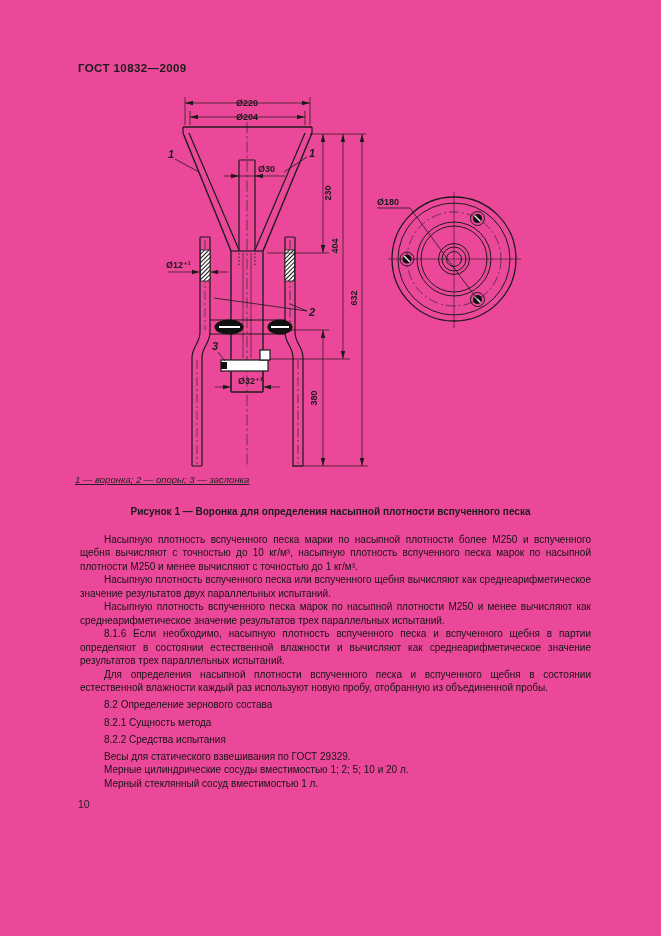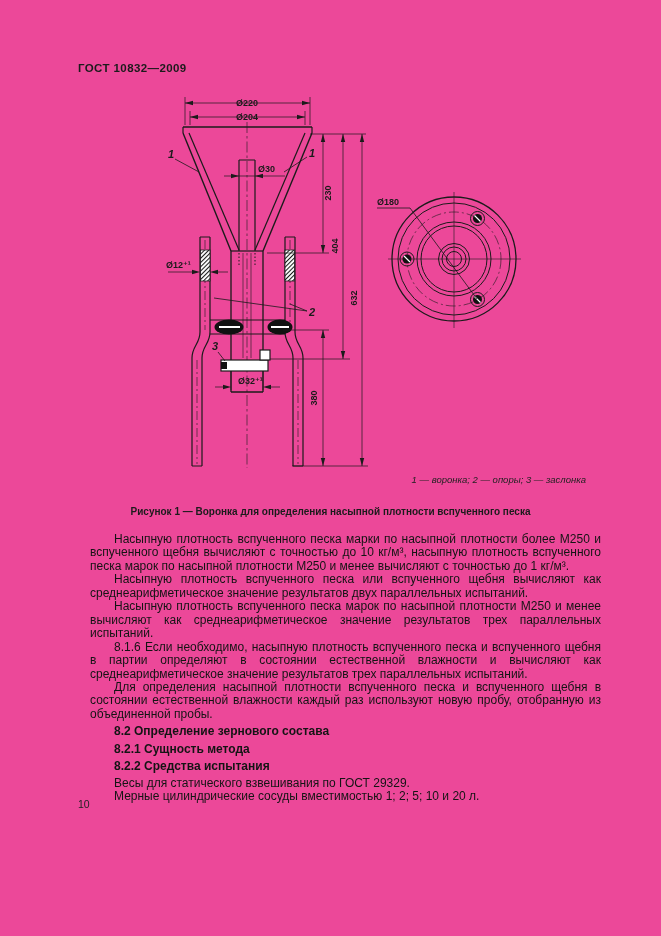--- a/index.html
+++ b/index.html
@@ -8,33 +8,33 @@
     font-family:"Liberation Sans","DejaVu Sans",sans-serif;color:#1b1b1b;overflow:hidden;
   }
   .doc-header{
     position:absolute;left:78px;top:62px;font-size:11.5px;font-weight:bold;letter-spacing:.4px;
   }
   svg.drawing{position:absolute;left:0;top:0;}
   svg.drawing text{font-family:"Liberation Sans","DejaVu Sans",sans-serif;}
   .dim-label{font-size:9px;font-weight:600;fill:#1b1b1b;}
   .part-label{font-size:11px;font-weight:bold;font-style:italic;fill:#1b1b1b;}
   .fig-legend{
-    position:absolute;left:75px;top:474px;width:511px;text-align:right;
-    font-size:9.5px;font-style:italic;color:#222;
+    position:absolute;left:75px;top:474px;width:511px;text-align:left;
+    font-size:9.5px;font-style:italic;color:#222;text-decoration:underline;
   }
   .fig-title{
     position:absolute;left:66px;top:506px;width:529px;text-align:center;
     font-size:10px;font-weight:600;color:#1b1b1b;
   }
   .body-text{
-    position:absolute;left:90px;top:533px;width:511px;
-    font-size:12px;line-height:13.45px;text-align:justify;color:#141414;
+    position:absolute;left:80px;top:533px;width:511px;
+    font-size:10px;line-height:13.45px;text-align:justify;color:#141414;
   }
   .body-text .bp{margin:0;text-indent:24px;}
-  .body-text .bh{margin:4px 0 3px 0;text-indent:24px;font-weight:bold;}
+  .body-text .bh{margin:4px 0 3px 0;text-indent:24px;font-weight:normal;}
   .page-number{position:absolute;left:78px;top:798px;font-size:10.5px;color:#222;}
 </style>
 </head>
 <body>
 
 <div class="page">
 
   <div class="doc-header">ГОСТ 10832—2009</div>
 
   <svg class="drawing" width="661" height="936" viewBox="0 0 661 936">
@@ -175,16 +175,17 @@
       <div class="bp">Насыпную плотность вспученного песка марки по насыпной плотности более М250 и вспученного щебня вычисляют с точностью до 10 кг/м³, насыпную плотность вспученного песка марок по насыпной плотности М250 и менее вычисляют с точностью до 1 кг/м³.</div>
       <div class="bp">Насыпную плотность вспученного песка или вспученного щебня вычисляют как среднеарифметическое значение результатов двух параллельных испытаний.</div>
       <div class="bp">Насыпную плотность вспученного песка марок по насыпной плотности М250 и менее вычисляют как среднеарифметическое значение результатов трех параллельных испытаний.</div>
       <div class="bp">8.1.6 Если необходимо, насыпную плотность вспученного песка и вспученного щебня в партии определяют в состоянии естественной влажности и вычисляют как среднеарифметическое значение результатов трех параллельных испытаний.</div>
       <div class="bp">Для определения насыпной плотности вспученного песка и вспученного щебня в состоянии естественной влажности каждый раз используют новую пробу, отобранную из объединенной пробы.</div>
       <div class="bh">8.2 Определение зернового состава</div>
       <div class="bh">8.2.1 Сущность метода</div>
       <div class="bh">8.2.2 Средства испытания</div>
       <div class="bp">Весы для статического взвешивания по ГОСТ 29329.</div>
       <div class="bp">Мерные цилиндрические сосуды вместимостью 1; 2; 5; 10 и 20 л.</div>
+      <div class="bp">Мерный стеклянный сосуд вместимостью 1 л.</div>
     </div>
 
   <div class="page-number">10</div>
 </div>
 
 </body></html>

